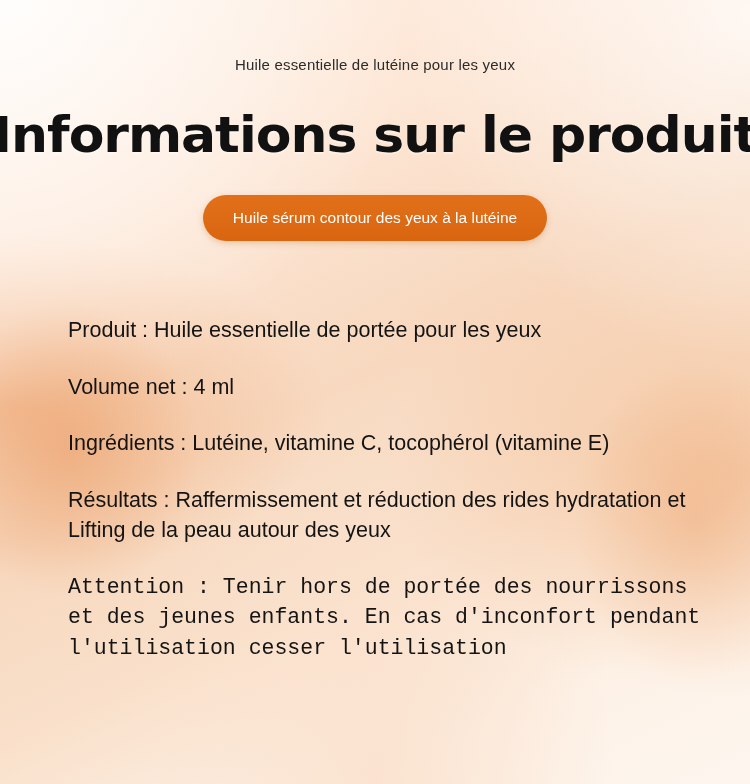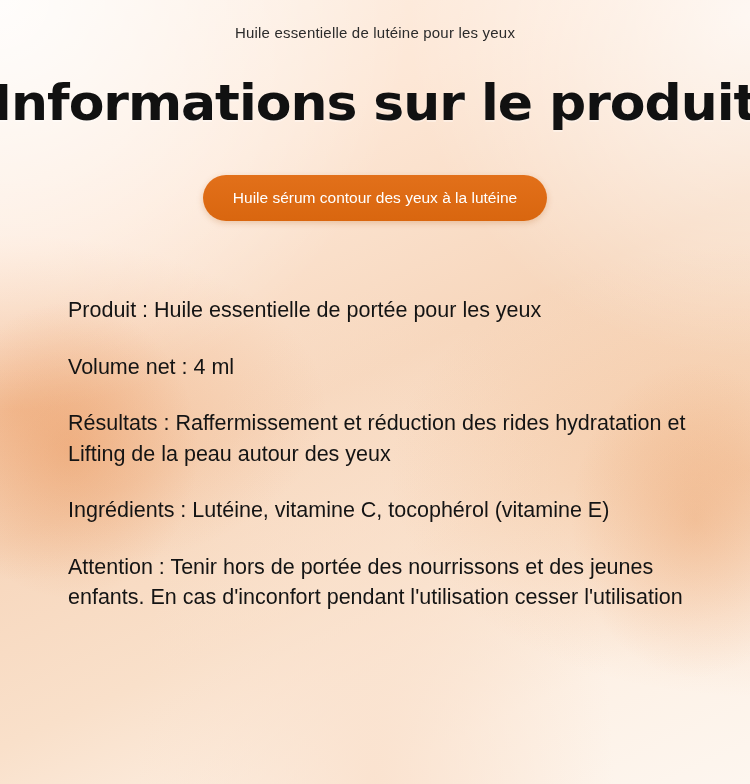--- a/index.html
+++ b/index.html
@@ -48,21 +48,21 @@
   }
   .content {
     position: relative;
     z-index: 2;
   }
   .eyebrow {
     text-align: center;
     font-size: 15px;
     color: #2b2b2b;
     letter-spacing: 0.2px;
-    padding-top: 24px;
+    padding-top: 56px;
   }
   .headline {
     text-align: center;
     margin-top: 36px;
     font-size: 50px;
     line-height: 1.05;
     font-weight: 900;
     color: #111111;
     font-family: "DejaVu Sans", sans-serif;
     letter-spacing: -1px;
@@ -75,53 +75,53 @@
     margin-top: 32px;
   }
   .pill {
     background: linear-gradient(180deg, #e2701a 0%, #d9660f 100%);
     color: #ffffff;
     font-size: 15.5px;
     padding: 14px 30px;
     border-radius: 26px;
     box-shadow: 0 2px 6px rgba(180,90,20,0.25);
     white-space: nowrap;
-    margin-top: 12px;
   }
   .specs {
     margin: 74px 0 0 0;
     padding: 0 34px 0 68px;
     color: #141414;
   }
   .spec {
     font-size: 21.5px;
     line-height: 1.42;
     margin-bottom: 26px;
     color: #141414;
   }
   .spec:last-child {
     margin-bottom: 0;
+    font-family: Liberation Mono, monospace;
   }
 </style>
 </head>
 <body>
 
 <div class="page">
   <div class="content">
 
     <div class="eyebrow">Huile essentielle de lutéine pour les yeux</div>
 
     <h1 class="headline">Informations sur le produit</h1>
 
     <div class="pill-wrap">
       <div class="pill">Huile sérum contour des yeux à la lutéine</div>
     </div>
 
     <div class="specs">
       <p class="spec">Produit : Huile essentielle de portée pour les yeux</p>
       <p class="spec">Volume net : 4 ml</p>
+      <p class="spec">Ingrédients : Lutéine, vitamine C, tocophérol (vitamine E)</p>
       <p class="spec">Résultats : Raffermissement et réduction des rides hydratation et Lifting de la peau autour des yeux</p>
-      <p class="spec">Ingrédients : Lutéine, vitamine C, tocophérol (vitamine E)</p>
       <p class="spec">Attention : Tenir hors de portée des nourrissons et des jeunes enfants. En cas d'inconfort pendant l'utilisation cesser l'utilisation</p>
     </div>
 
   </div>
 </div>
 
 </body></html>

